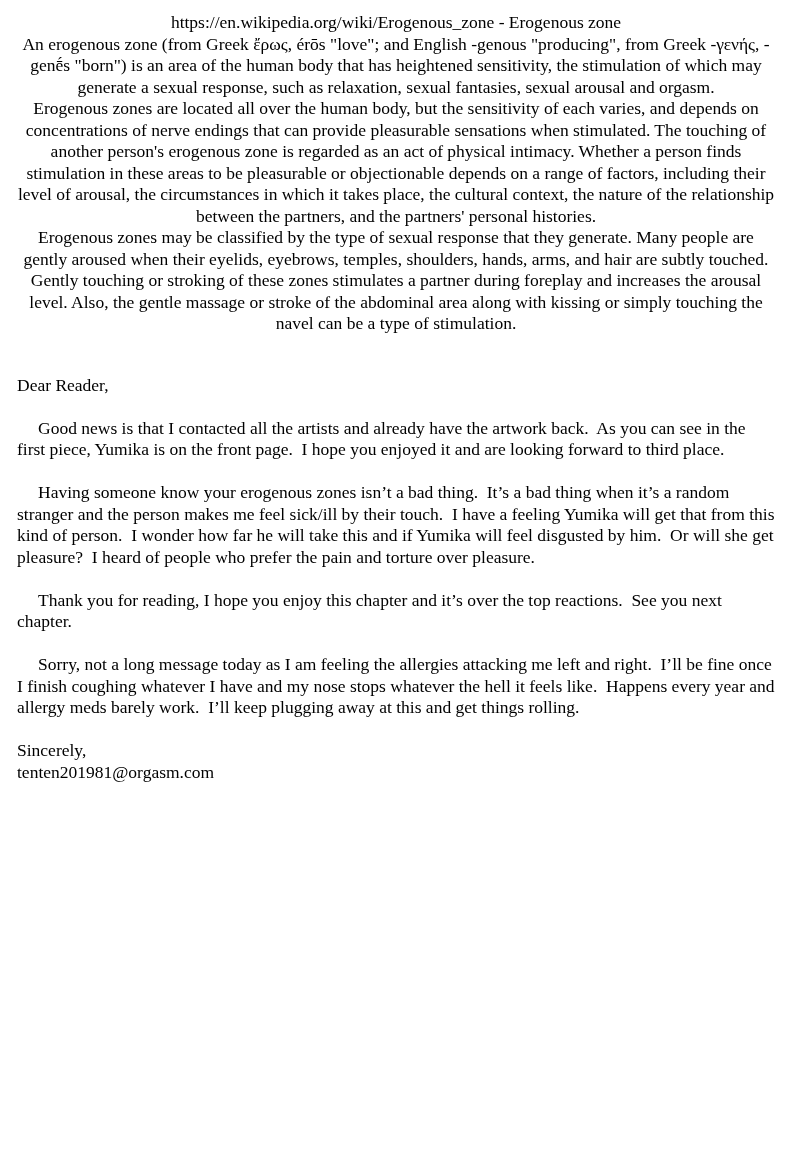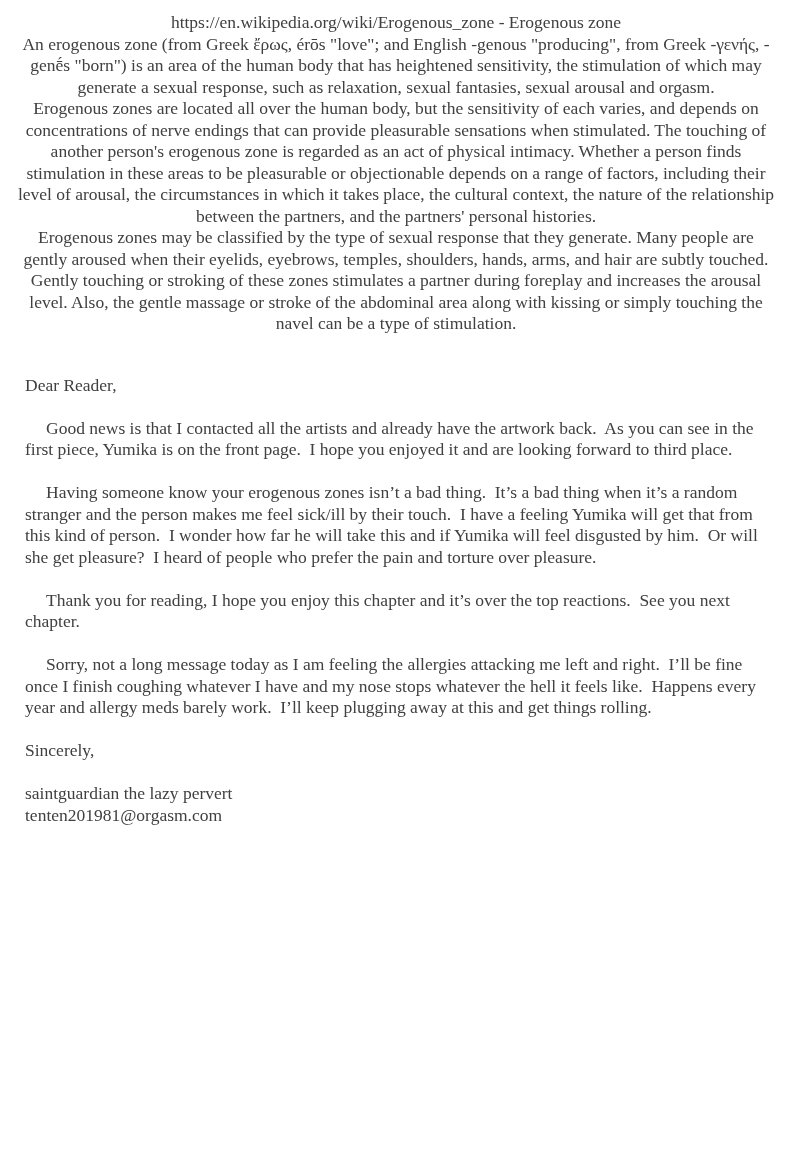--- a/index.html
+++ b/index.html
@@ -6,37 +6,36 @@
     margin: 0;
     padding: 0;
     background: #ffffff;
   }
   .page {
     position: relative;
     width: 792px;
     height: 1152px;
     margin: 0 auto;
     background: #ffffff;
-    color: #404040;
+    color: #000000;
     font-family: "Liberation Serif", "DejaVu Serif", serif;
     font-size: 17.5px;
     line-height: 21.5px;
     box-sizing: border-box;
     padding: 12px 17px 0 17px;
     overflow: hidden;
   }
   .wiki-block p {
     margin: 0;
     text-align: center;
     white-space: pre-wrap;
   }
   .letter {
     margin-top: 40px;
     text-align: left;
-    margin-left: 8px;
   }
   .letter p {
     margin: 21.5px 0 0 0;
     white-space: pre-wrap;
   }
   .letter p.salutation {
     margin-top: 0;
   }
   .letter p.para {
     text-indent: 21px;
@@ -58,17 +57,16 @@
     <p>Erogenous zones may be classified by the type of sexual response that they generate. Many people are gently aroused when their eyelids, eyebrows, temples, shoulders, hands, arms, and hair are subtly touched. Gently touching or stroking of these zones stimulates a partner during foreplay and increases the arousal level. Also, the gentle massage or stroke of the abdominal area along with kissing or simply touching the navel can be a type of stimulation.</p>
   </div>
 
   <div class="letter">
     <p class="salutation">Dear Reader,</p>
     <p class="para">Good news is that I contacted all the artists and already have the artwork back.  As you can see in the first piece, Yumika is on the front page.  I hope you enjoyed it and are looking forward to third place.</p>
     <p class="para">Having someone know your erogenous zones isn’t a bad thing.  It’s a bad thing when it’s a random stranger and the person makes me feel sick/ill by their touch.  I have a feeling Yumika will get that from this kind of person.  I wonder how far he will take this and if Yumika will feel disgusted by him.  Or will she get pleasure?  I heard of people who prefer the pain and torture over pleasure.</p>
     <p class="para">Thank you for reading, I hope you enjoy this chapter and it’s over the top reactions.  See you next chapter.</p>
     <p class="para">Sorry, not a long message today as I am feeling the allergies attacking me left and right.  I’ll be fine once I finish coughing whatever I have and my nose stops whatever the hell it feels like.  Happens every year and allergy meds barely work.  I’ll keep plugging away at this and get things rolling.</p>
     <p class="closing">Sincerely,</p>
-    <p class="sig-name">saintguardian the lazy pervert</p>
     <p class="sig-email">tenten201981@orgasm.com</p>
   </div>
 
 </div>
 
 </body></html>

